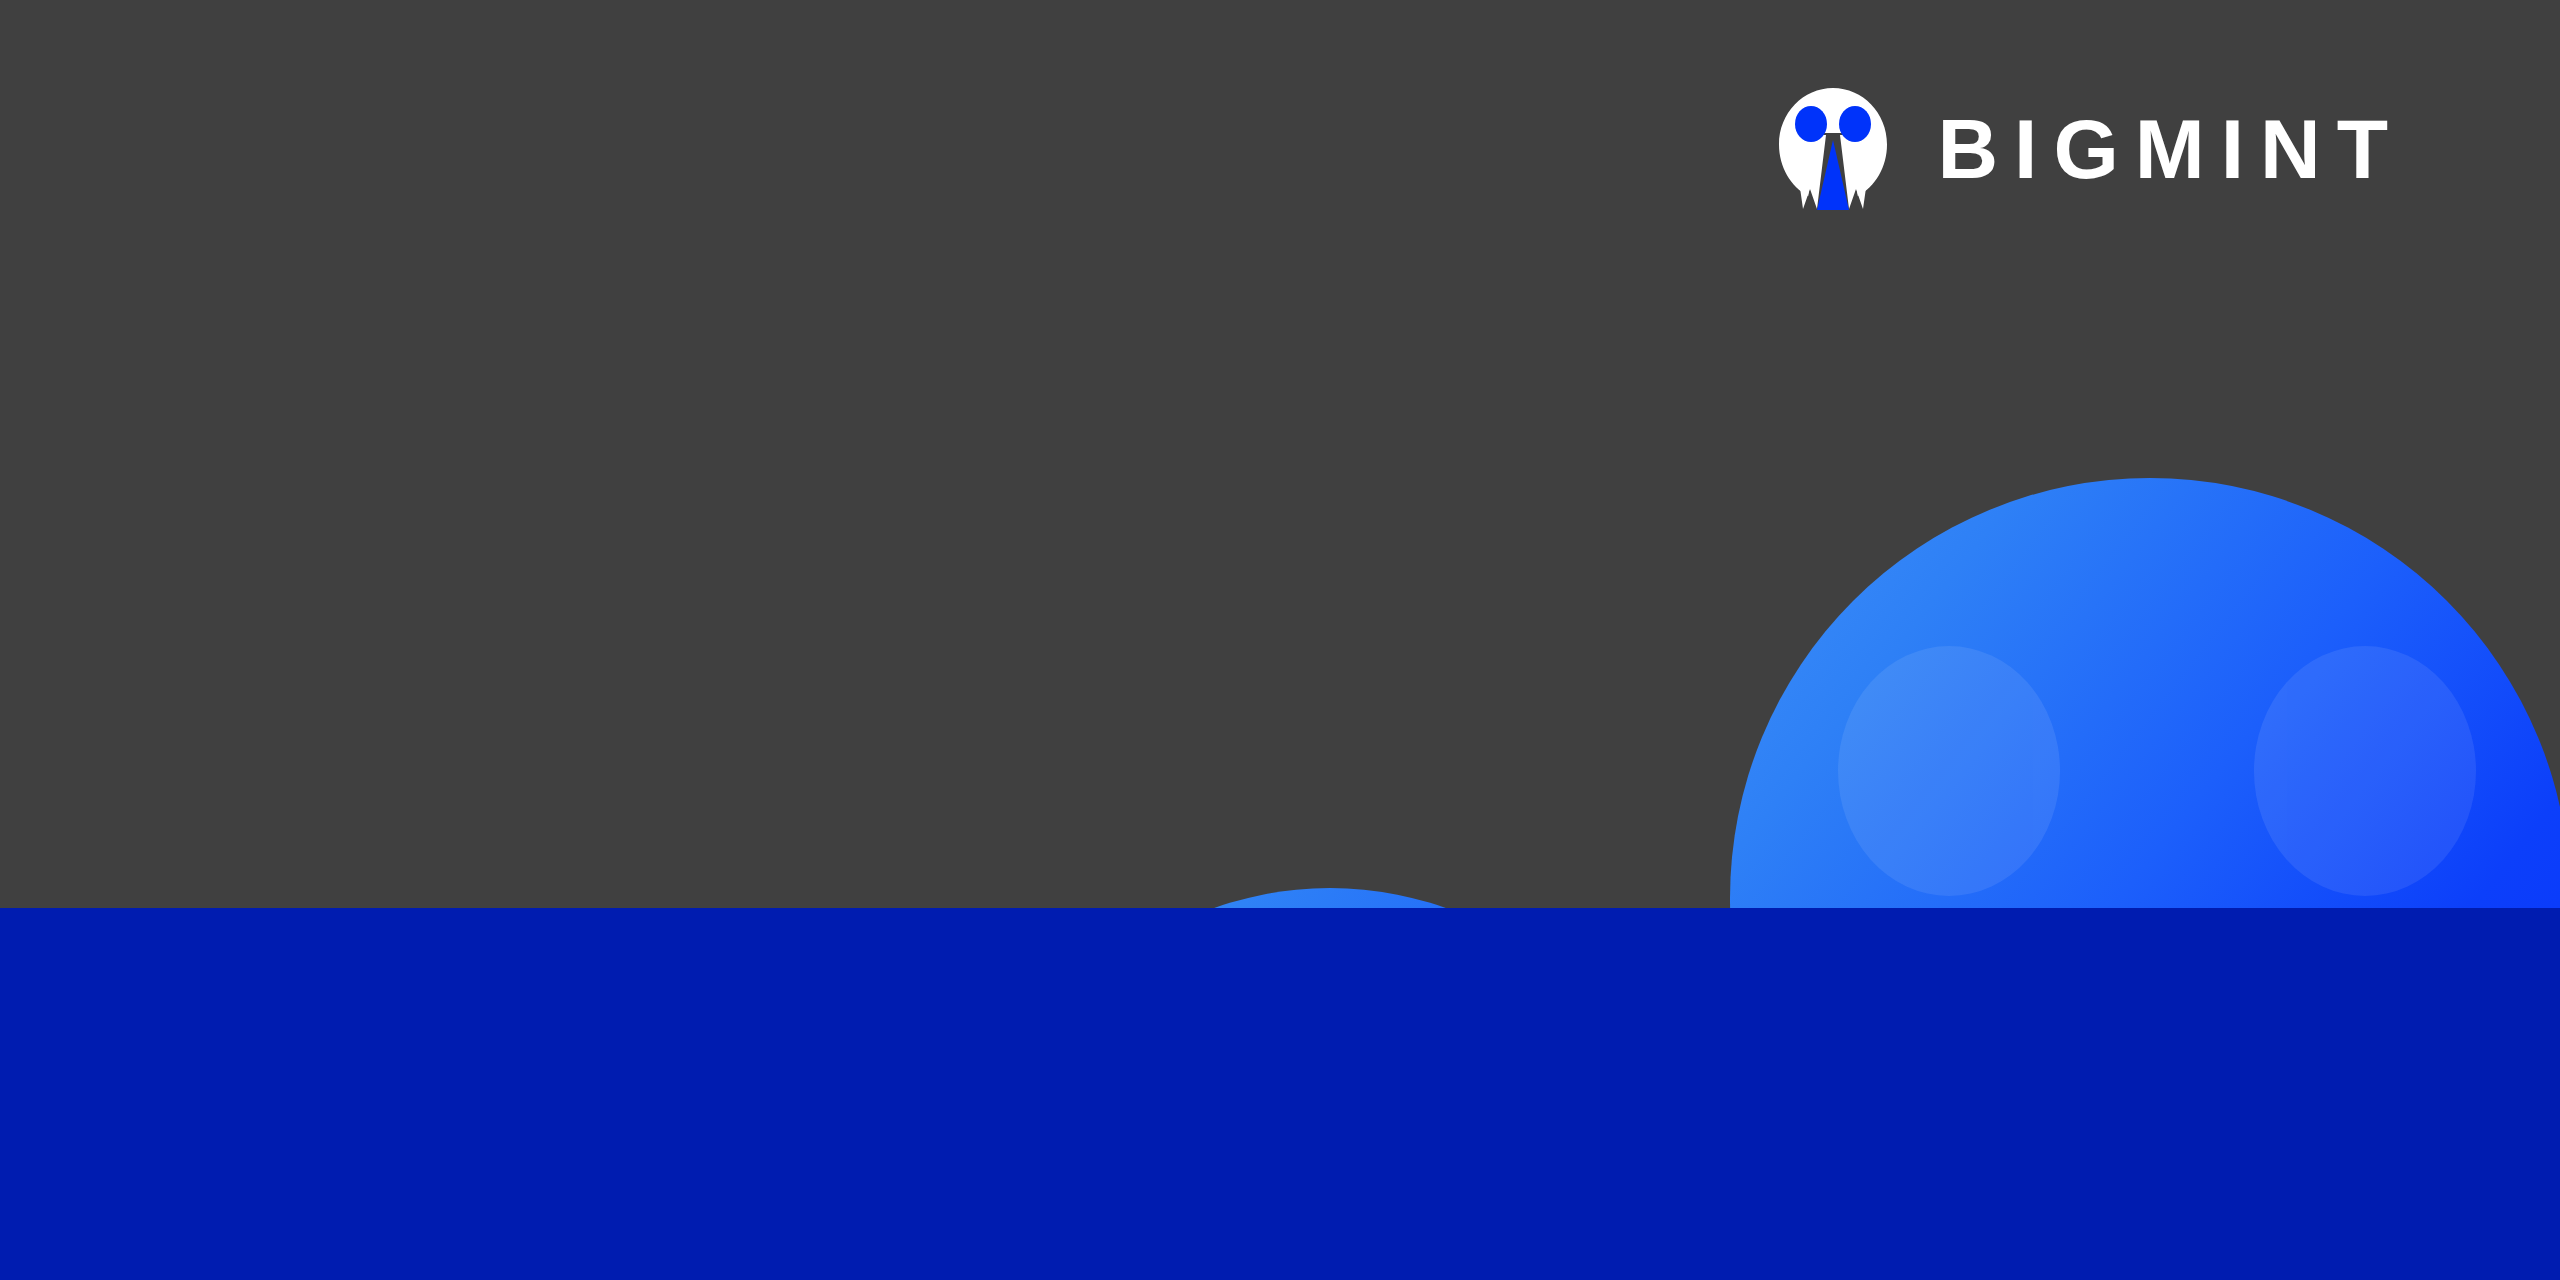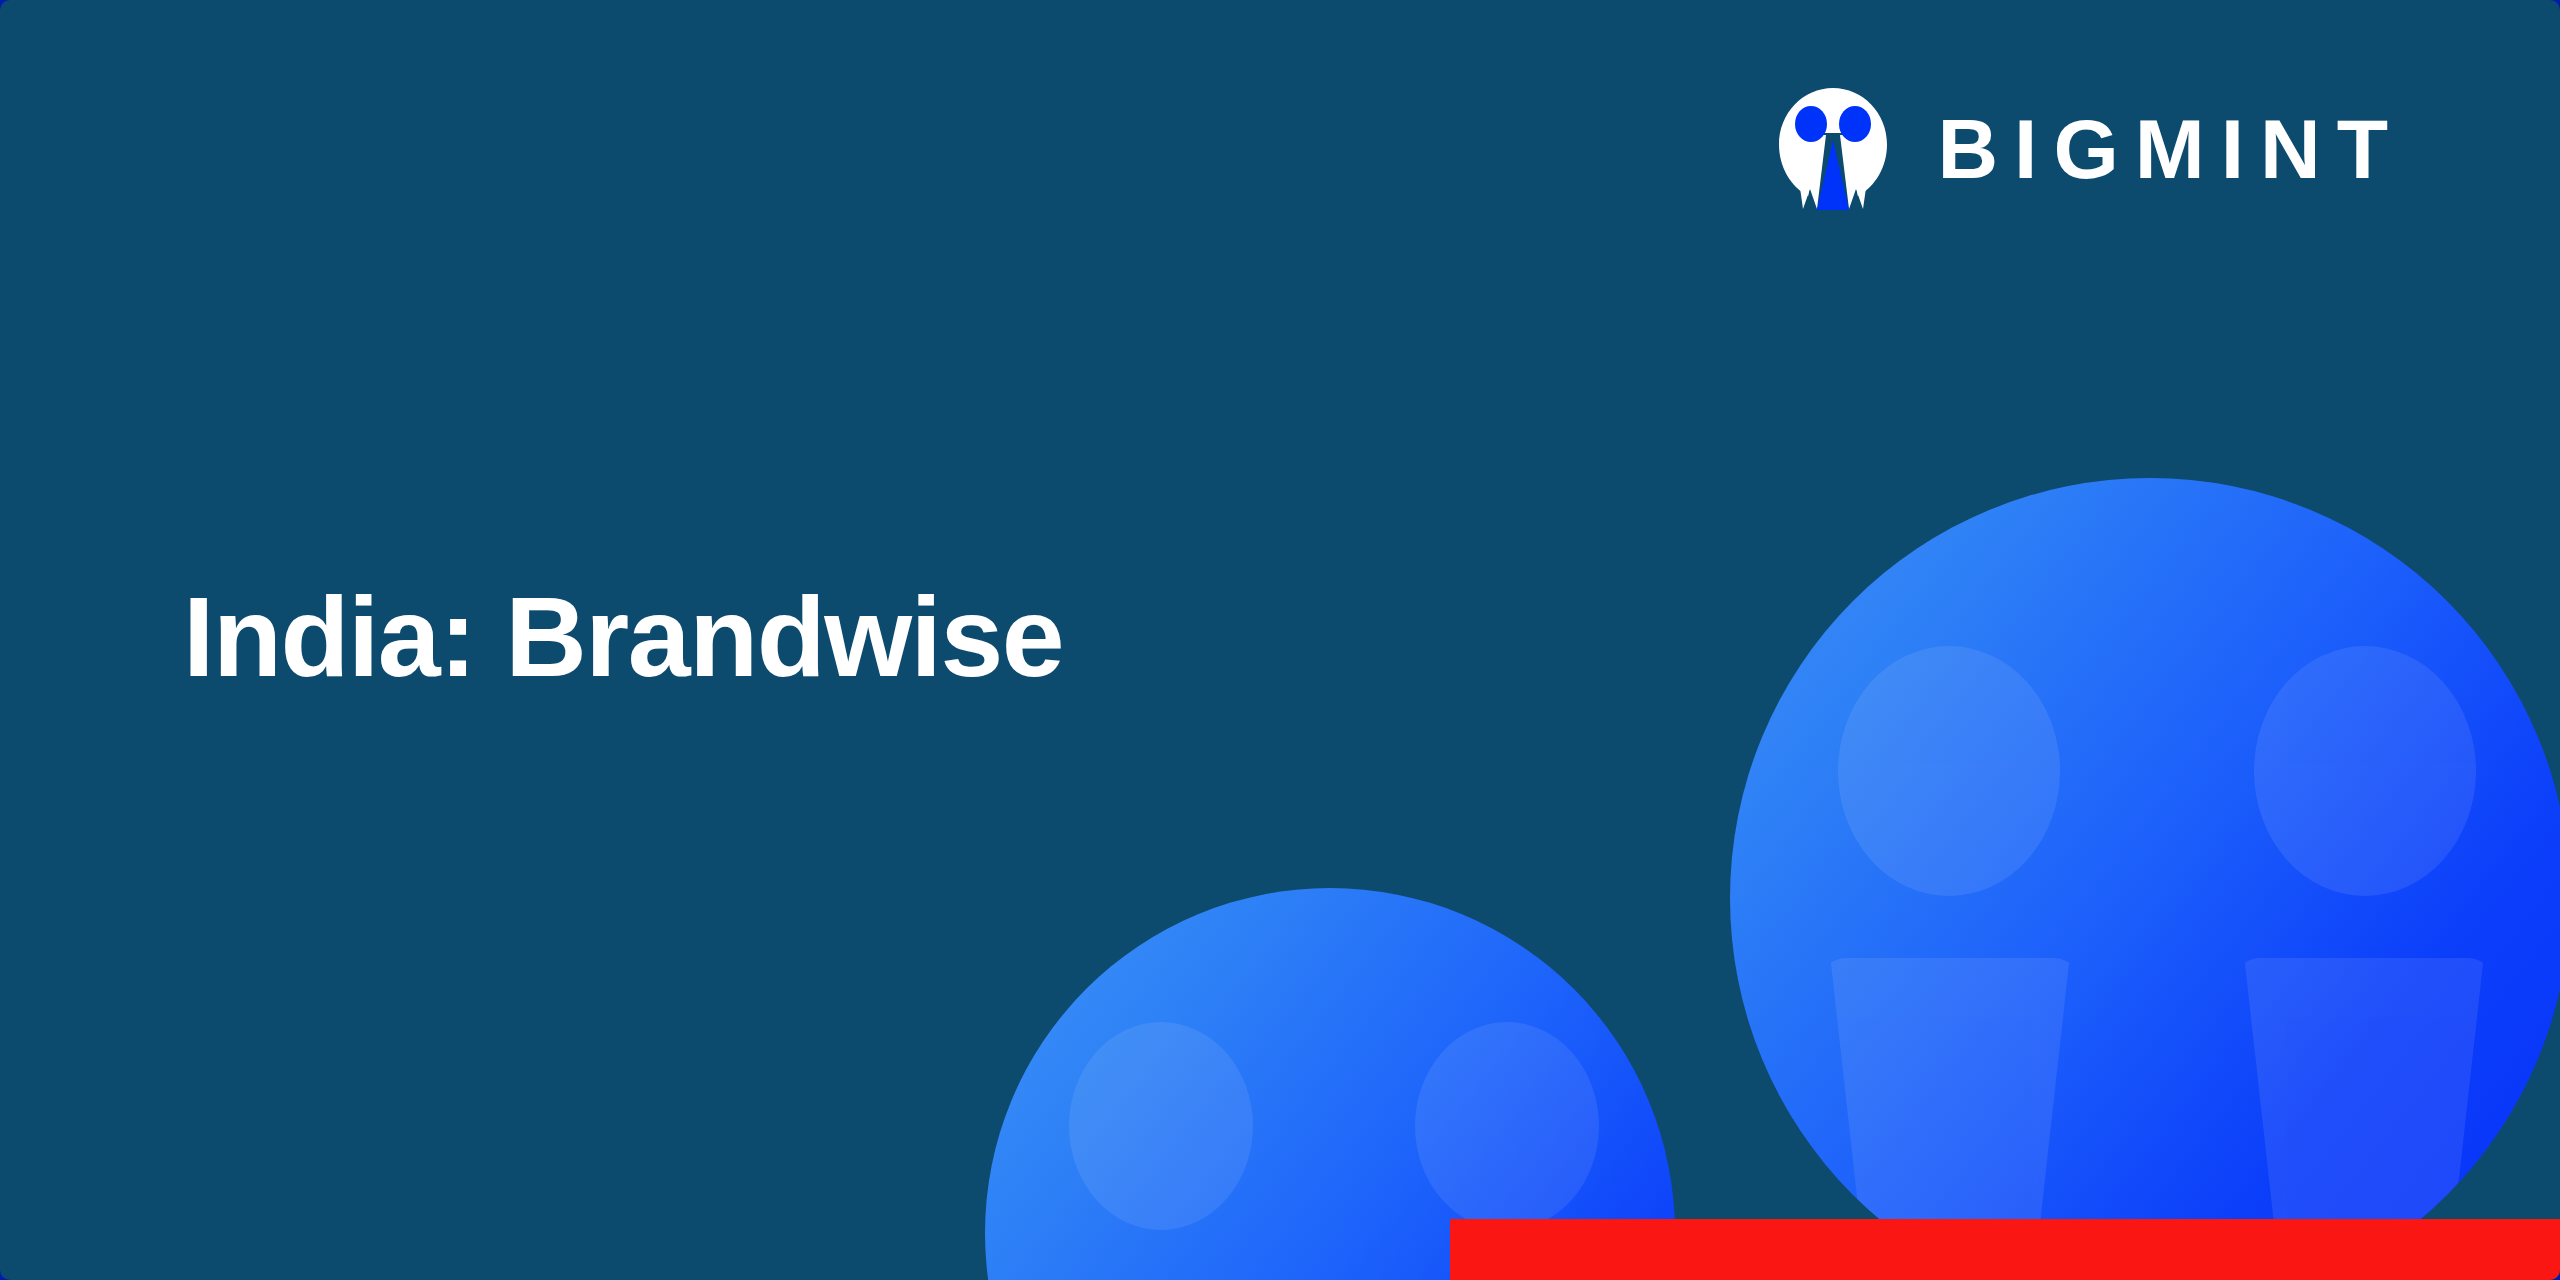--- a/index.html
+++ b/index.html
@@ -8,24 +8,23 @@
     padding: 0;
     background: #001cb0;
   }
   body {
     font-family: "Liberation Sans", sans-serif;
   }
 
   .slide {
     position: relative;
     width: 2560px;
-    height: 1280px;
+    height: 908px;
     overflow: hidden;
-    background: #0c4a6e;
-    border-radius: 10px;
+    background: #404040;
   }
 
   
   .spheres {
     position: absolute;
     inset: 0;
     overflow: hidden;
     pointer-events: none;
   }
 
@@ -206,18 +205,17 @@
         L61.0 47.0
         Z"></path>
       <ellipse cx="32" cy="36" rx="16" ry="18" fill="#0033fa"></ellipse>
       <ellipse cx="76" cy="36" rx="16" ry="18" fill="#0033fa"></ellipse>
       <path fill="#0033fa" d="M54 52 L70 122 L38 122 Z"></path>
     </svg>
     <span class="brand-wordmark">BIGMINT</span>
   </div>
 
   <h1 class="headline">
-    <span class="headline-line">India: Brandwise</span>
   </h1>
 
   <div class="accent-bar"></div>
 
 </div>
 
 </body></html>

